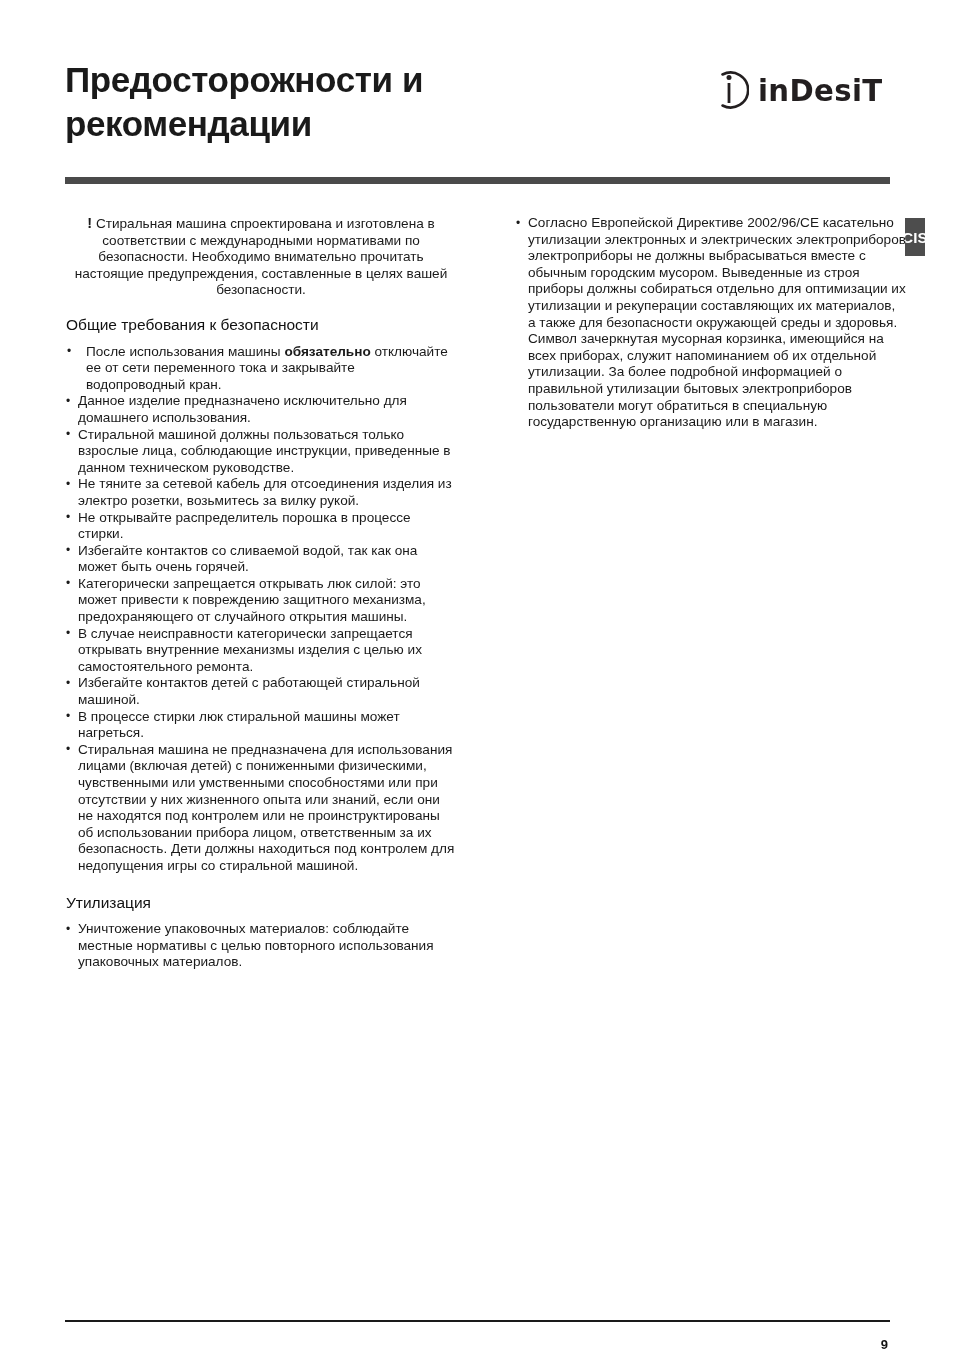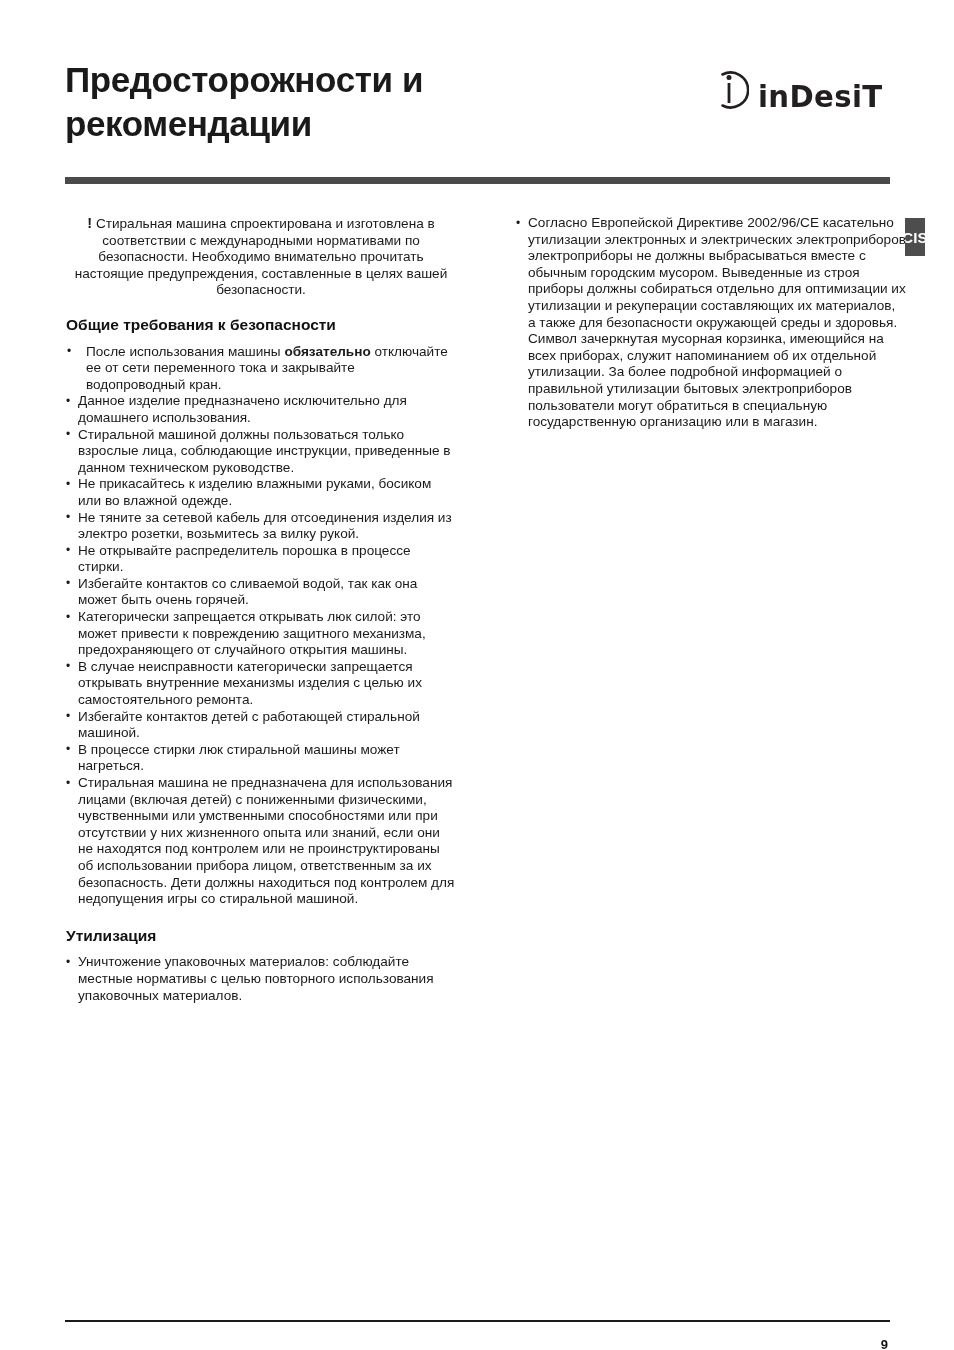--- a/index.html
+++ b/index.html
@@ -42,21 +42,21 @@
     color: #1a1a1a;
     margin: 0;
   }
 
   
   .logo {
     position: absolute;
     right: 0;
     top: 10px;
     display: flex;
-    align-items: flex-end;
+    align-items: center;
     gap: 9px;
   }
   .logo-mark {
     width: 40px;
     height: 44px;
     flex: 0 0 auto;
   }
   .logo-word {
     font-size: 31px;
     font-weight: bold;
@@ -114,21 +114,21 @@
     margin: 0 0 17px 0;
     text-align: center;
   }
   .intro .bang {
     font-weight: bold;
     font-size: 14.5px;
   }
 
   h2.section-head {
     font-size: 15.5px;
-    font-weight: bold;
+    font-weight: normal;
     margin: 0 0 9px 0;
     line-height: 1.2;
     color: #111111;
   }
   h2.section-head.spaced {
     margin-top: 19px;
   }
 
   ul.bullets {
     list-style: none;
@@ -201,21 +201,20 @@
   <div class="cis-tab">CIS</div>
 
   <div class="col col-left">
     <p class="intro"><span class="bang">!</span><span> Стиральная машина спроектирована и изготовлена в соответствии с международными нормативами по безопасности. Необходимо внимательно прочитать настоящие предупреждения, составленные в целях вашей безопасности.</span></p>
 
     <h2 class="section-head">Общие требования к безопасности</h2>
     <ul class="bullets">
       <li class="wide-indent"><span> После использования машины </span><b>обязательно</b><span> отключайте ее от сети переменного тока и закрывайте водопроводный кран.</span></li>
       <li>Данное изделие предназначено исключительно для домашнего использования.</li>
       <li>Стиральной машиной должны пользоваться только взрослые лица, соблюдающие инструкции, приведенные в данном техническом руководстве.</li>
-      <li>Не прикасайтесь к изделию влажными руками, босиком или во влажной одежде.</li>
       <li>Не тяните за сетевой кабель для отсоединения изделия из электро розетки, возьмитесь за вилку рукой.</li>
       <li>Не открывайте распределитель порошка в процессе стирки.</li>
       <li>Избегайте контактов со сливаемой водой, так как она может быть очень горячей.</li>
       <li>Категорически запрещается открывать люк силой: это может привести к повреждению защитного механизма, предохраняющего от случайного открытия машины.</li>
       <li>В случае неисправности категорически запрещается открывать внутренние механизмы изделия с целью их самостоятельного ремонта.</li>
       <li>Избегайте контактов детей с работающей стиральной машиной.</li>
       <li>В процессе стирки люк стиральной машины может нагреться.</li>
       <li>Стиральная машина не предназначена для использования лицами (включая детей) с пониженными физическими, чувственными или умственными способностями или при отсутствии у них жизненного опыта или знаний, если они не находятся под контролем или не проинструктированы об использовании прибора лицом, ответственным за их безопасность. Дети должны находиться под контролем для недопущения игры со стиральной машиной.</li>
     </ul>
 

